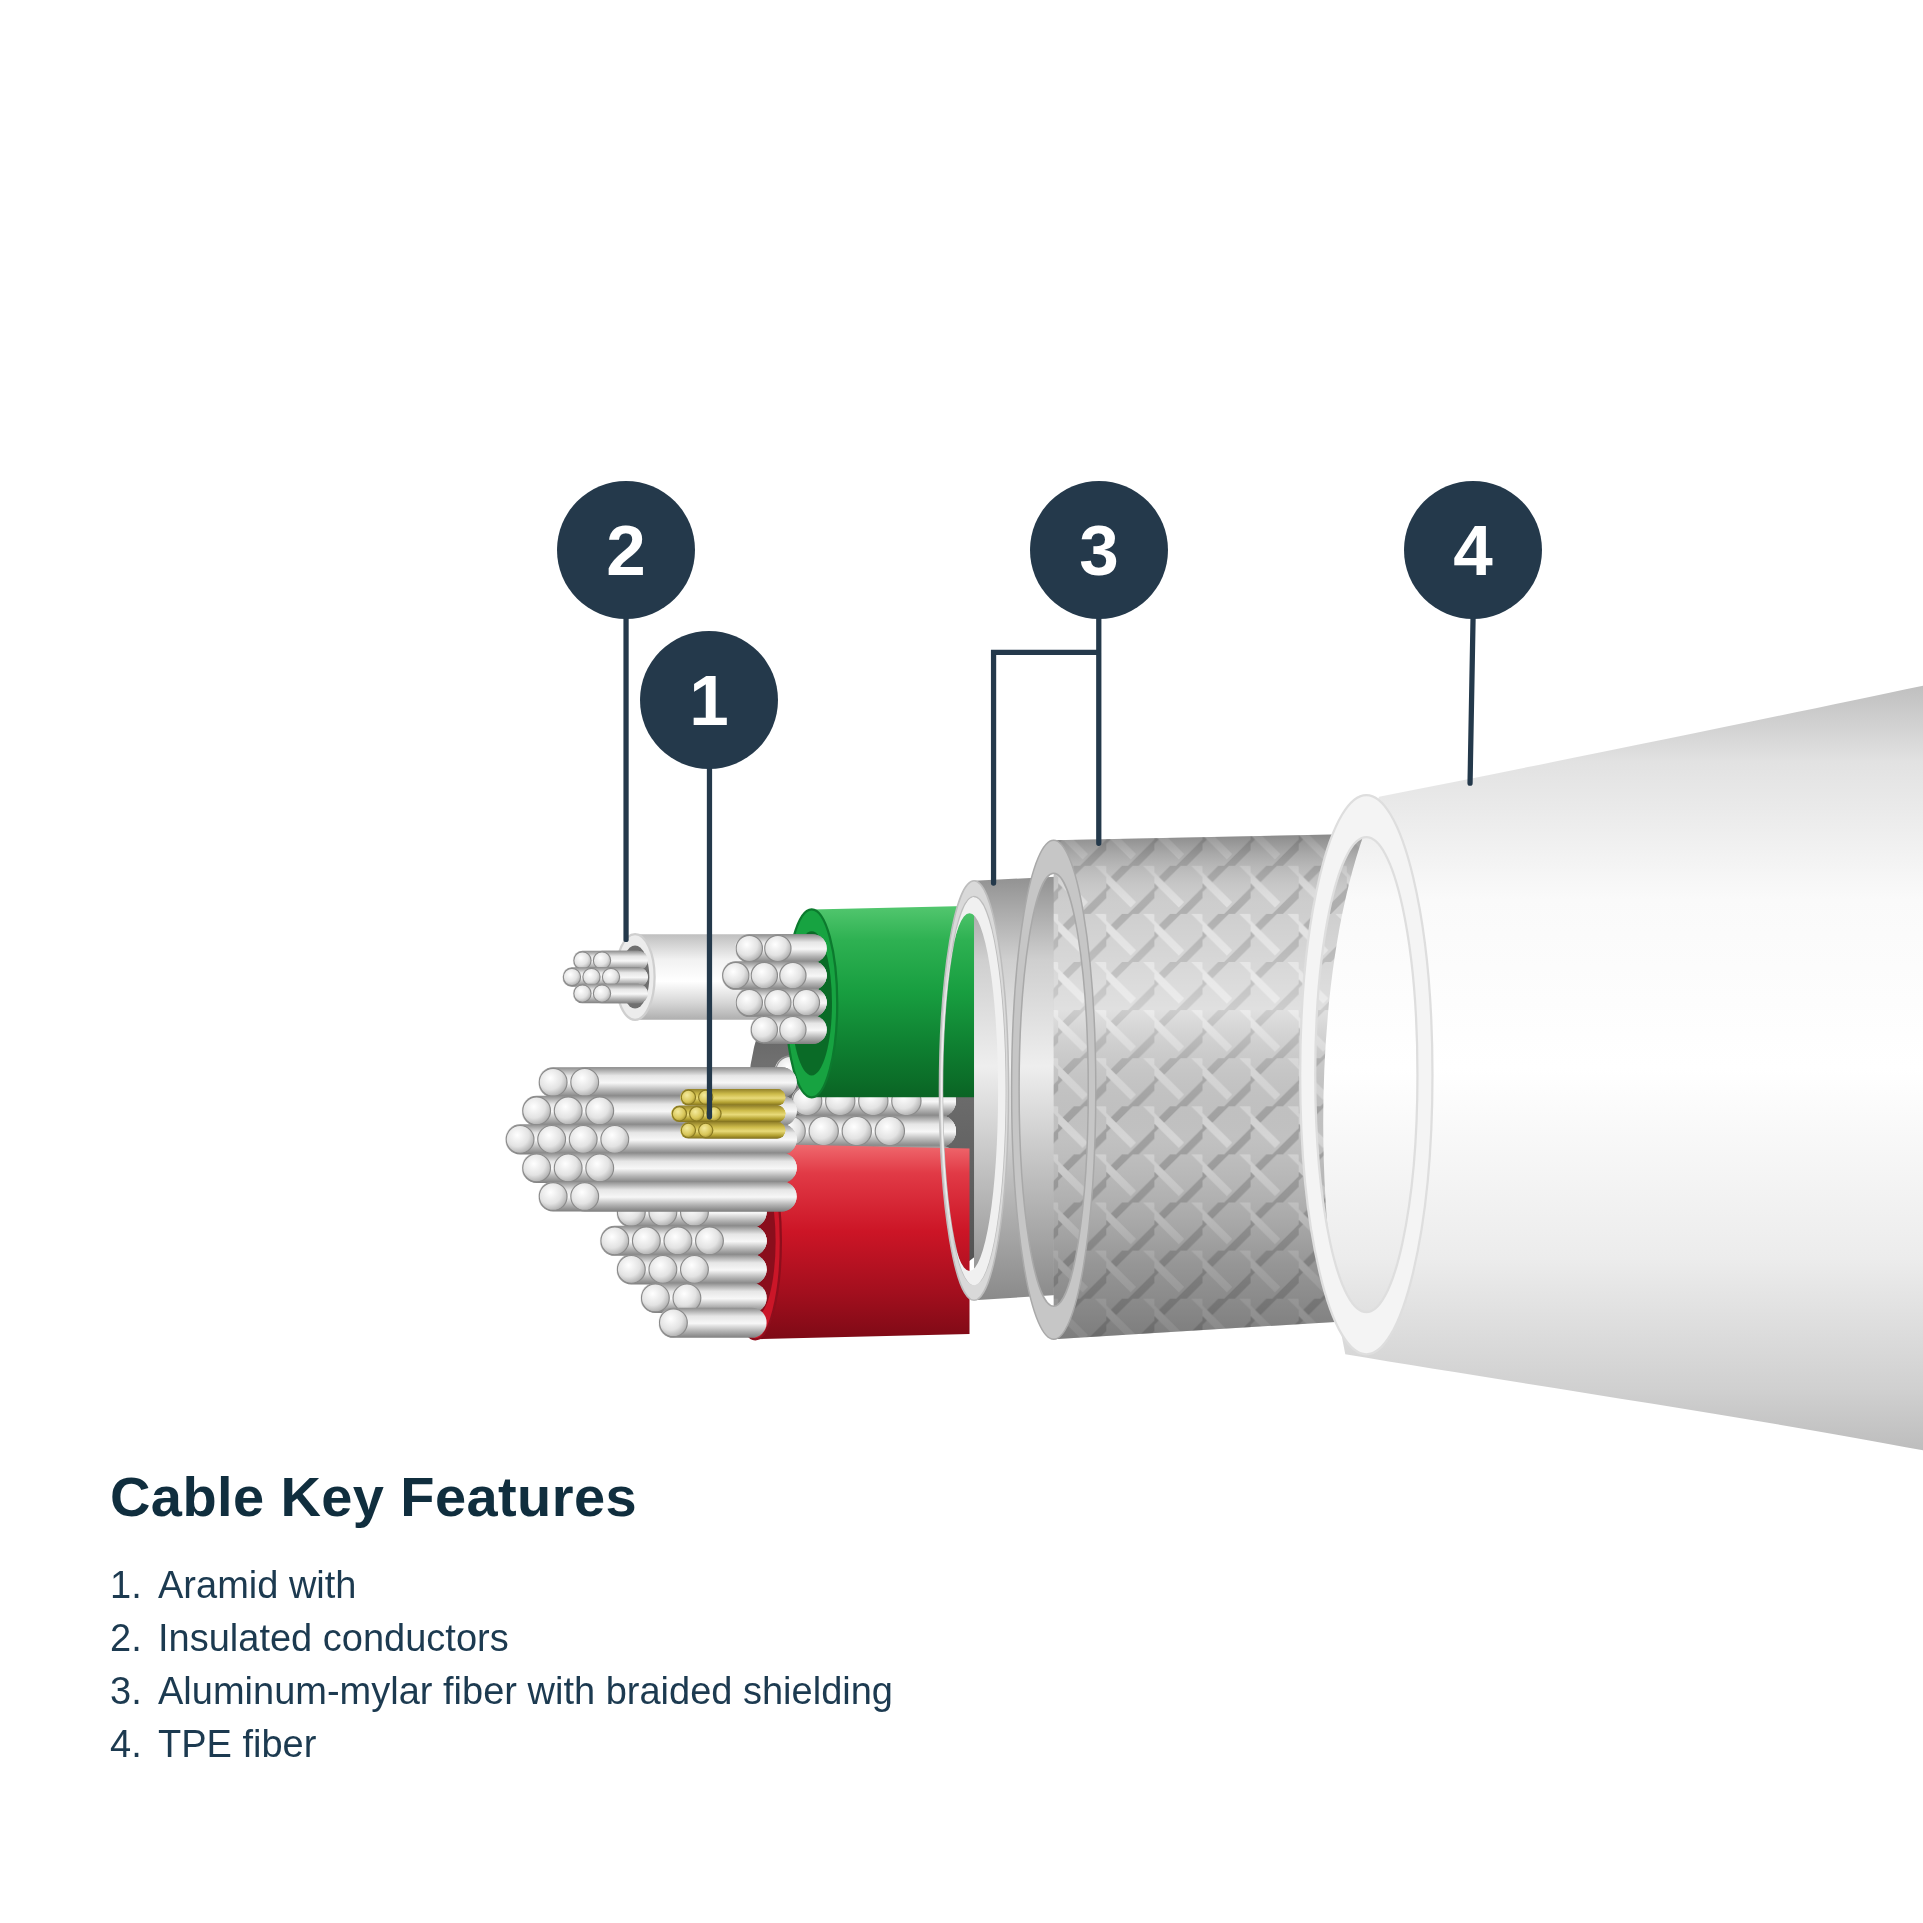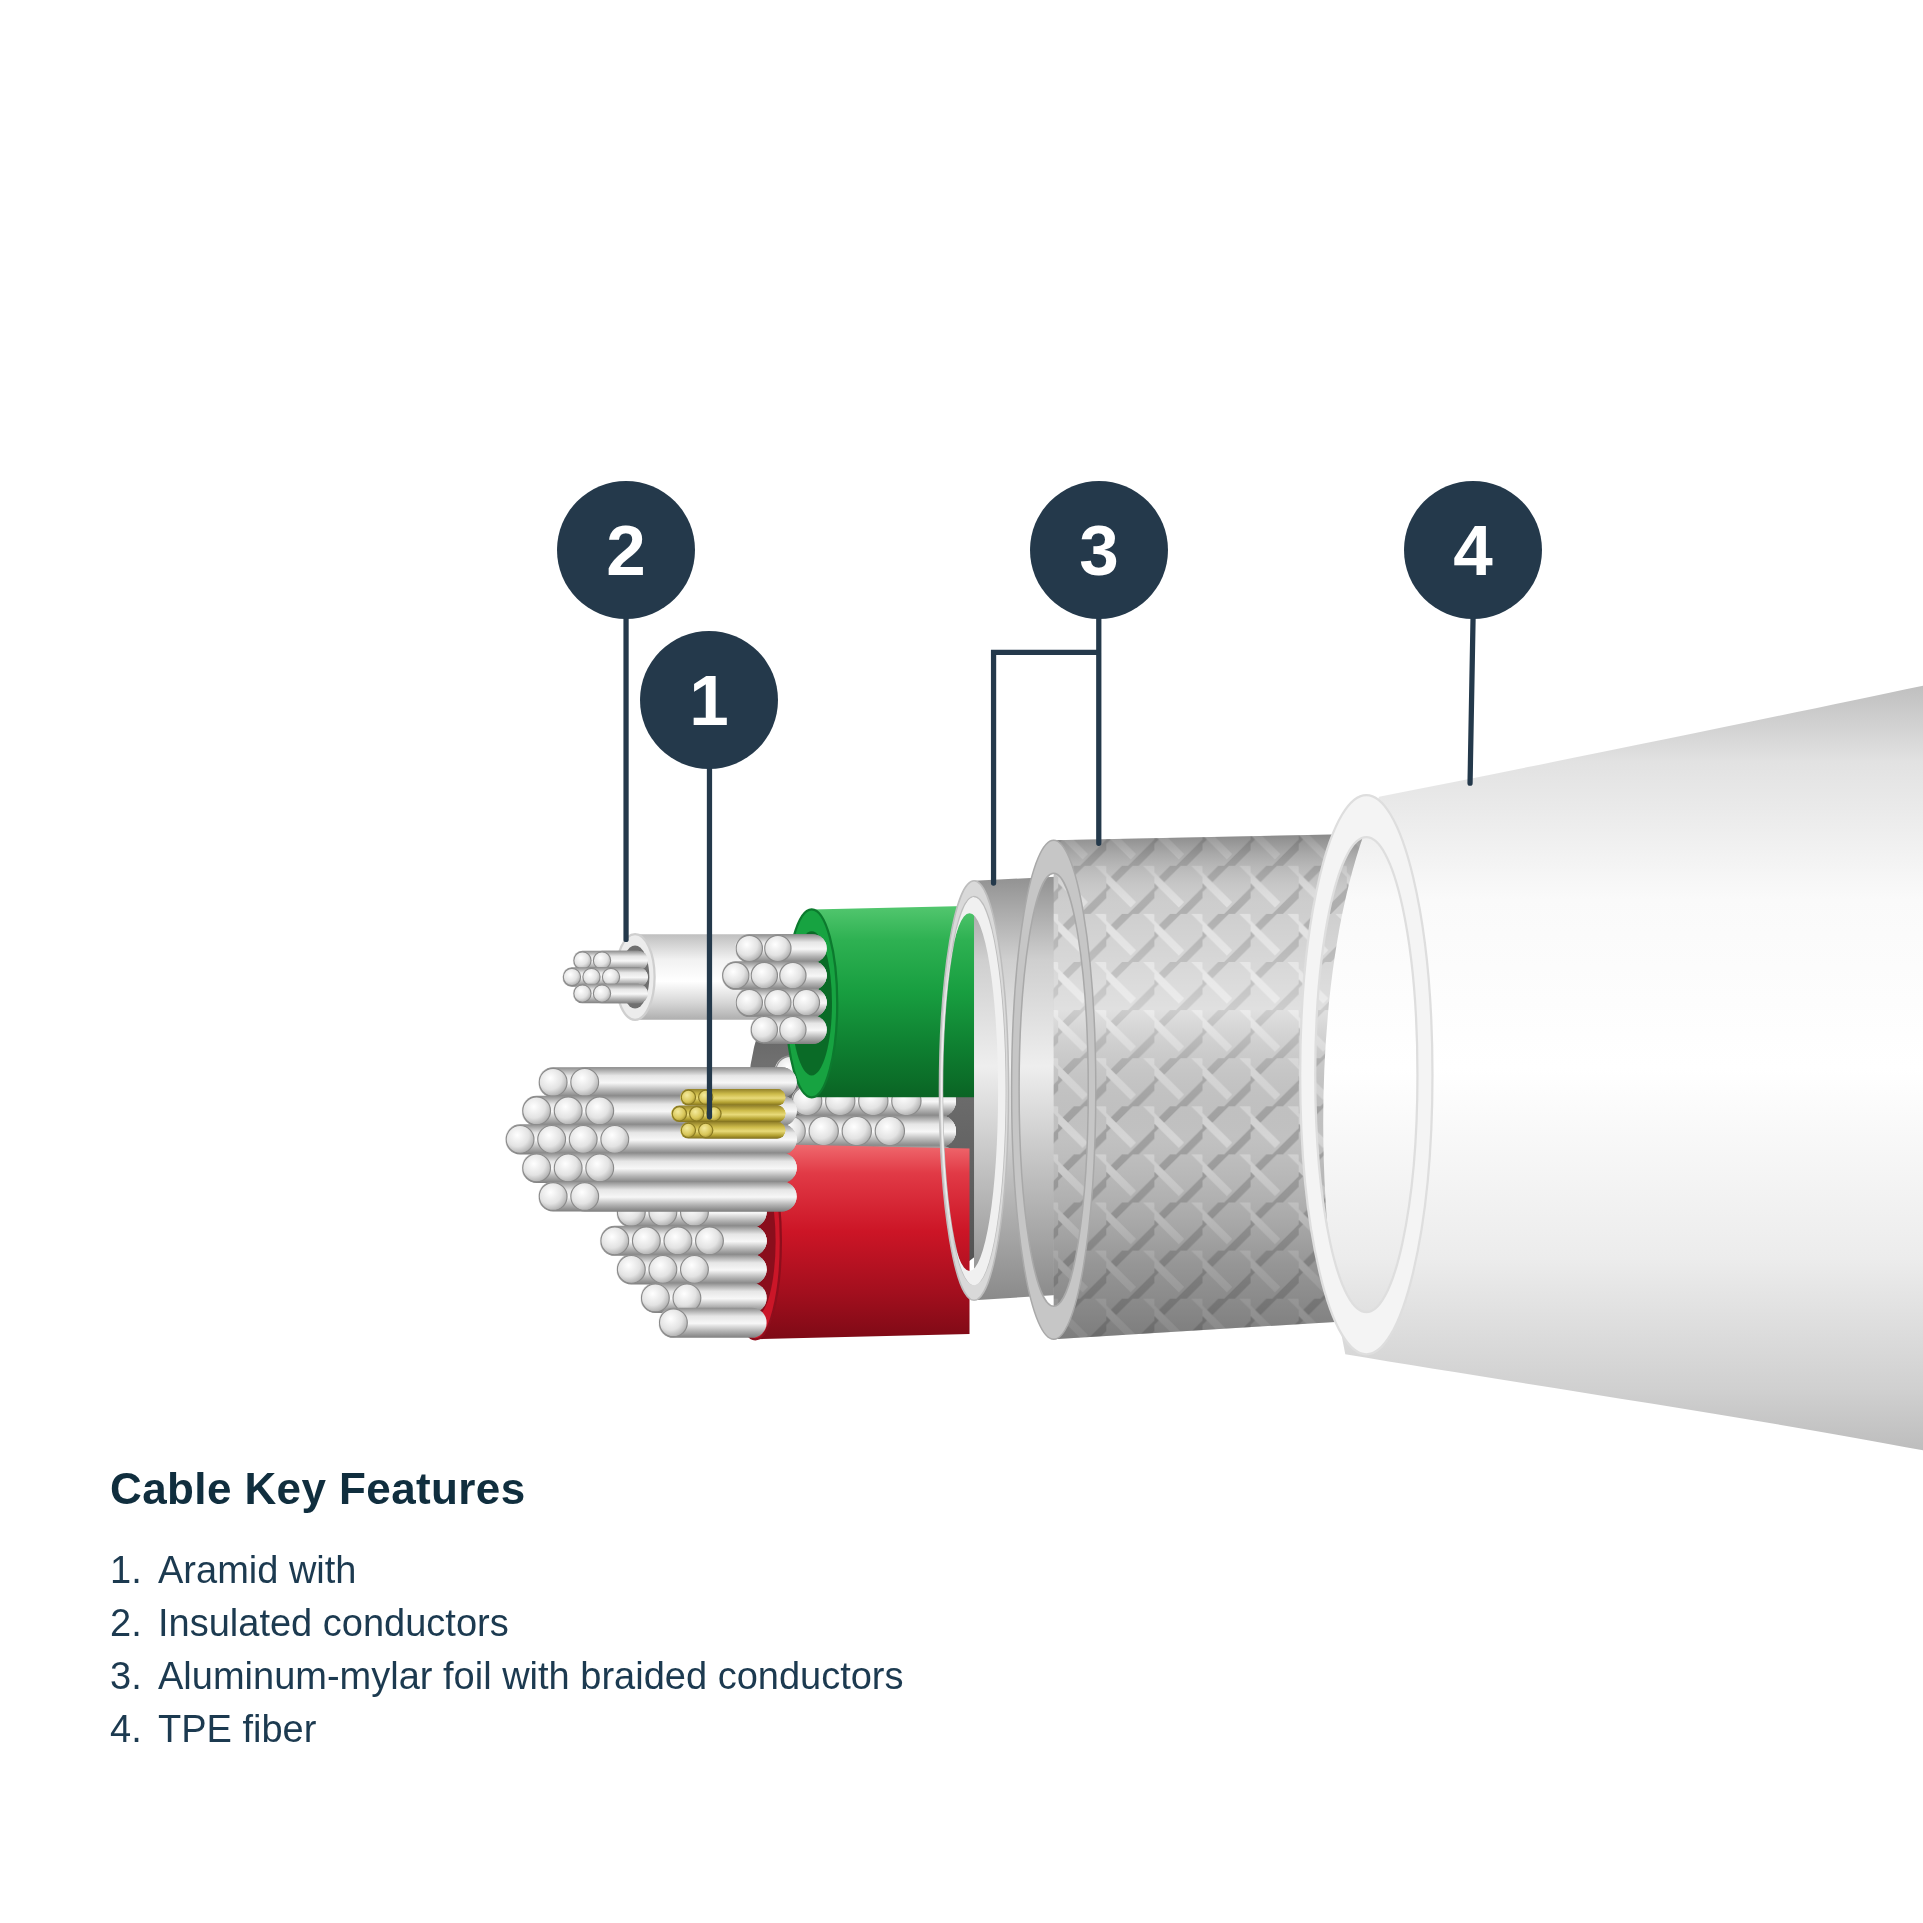--- a/index.html
+++ b/index.html
@@ -8,21 +8,21 @@
     overflow:hidden;font-family:"Liberation Sans",sans-serif;
   }
   .stage svg.art{position:absolute;left:0;top:0;}
   .badge{
     position:absolute;width:138px;height:138px;border-radius:50%;
     background:#24394b;color:#ffffff;display:flex;align-items:center;justify-content:center;
     font-size:71px;font-weight:bold;z-index:5;
   }
   .features{position:absolute;left:110px;top:1464px;z-index:4;}
   .features h2{
-    margin:0;font-size:44px;font-weight:bold;color:#102e3e;letter-spacing:0.4px;
+    margin:0;font-size:56px;font-weight:bold;color:#102e3e;letter-spacing:0.4px;
   }
   .features ol{
     list-style:none;margin:30px 0 0 0;padding:0;
     font-size:38px;line-height:53px;color:#1c3a50;
   }
   .features li{display:flex;}
   .features .num{width:48px;flex:0 0 auto;}
 </style>
 </head>
 <body>
@@ -347,21 +347,21 @@
       <li>
         <span class="num">1.</span>
         <span class="txt">Aramid with</span>
       </li>
       <li>
         <span class="num">2.</span>
         <span class="txt">Insulated conductors</span>
       </li>
       <li>
         <span class="num">3.</span>
-        <span class="txt">Aluminum-mylar foil with braided conductors</span>
+        <span class="txt">Aluminum-mylar fiber with braided shielding</span>
       </li>
       <li>
         <span class="num">4.</span>
         <span class="txt">TPE fiber</span>
       </li>
     </ol>
   </div>
 
 </div>
 

